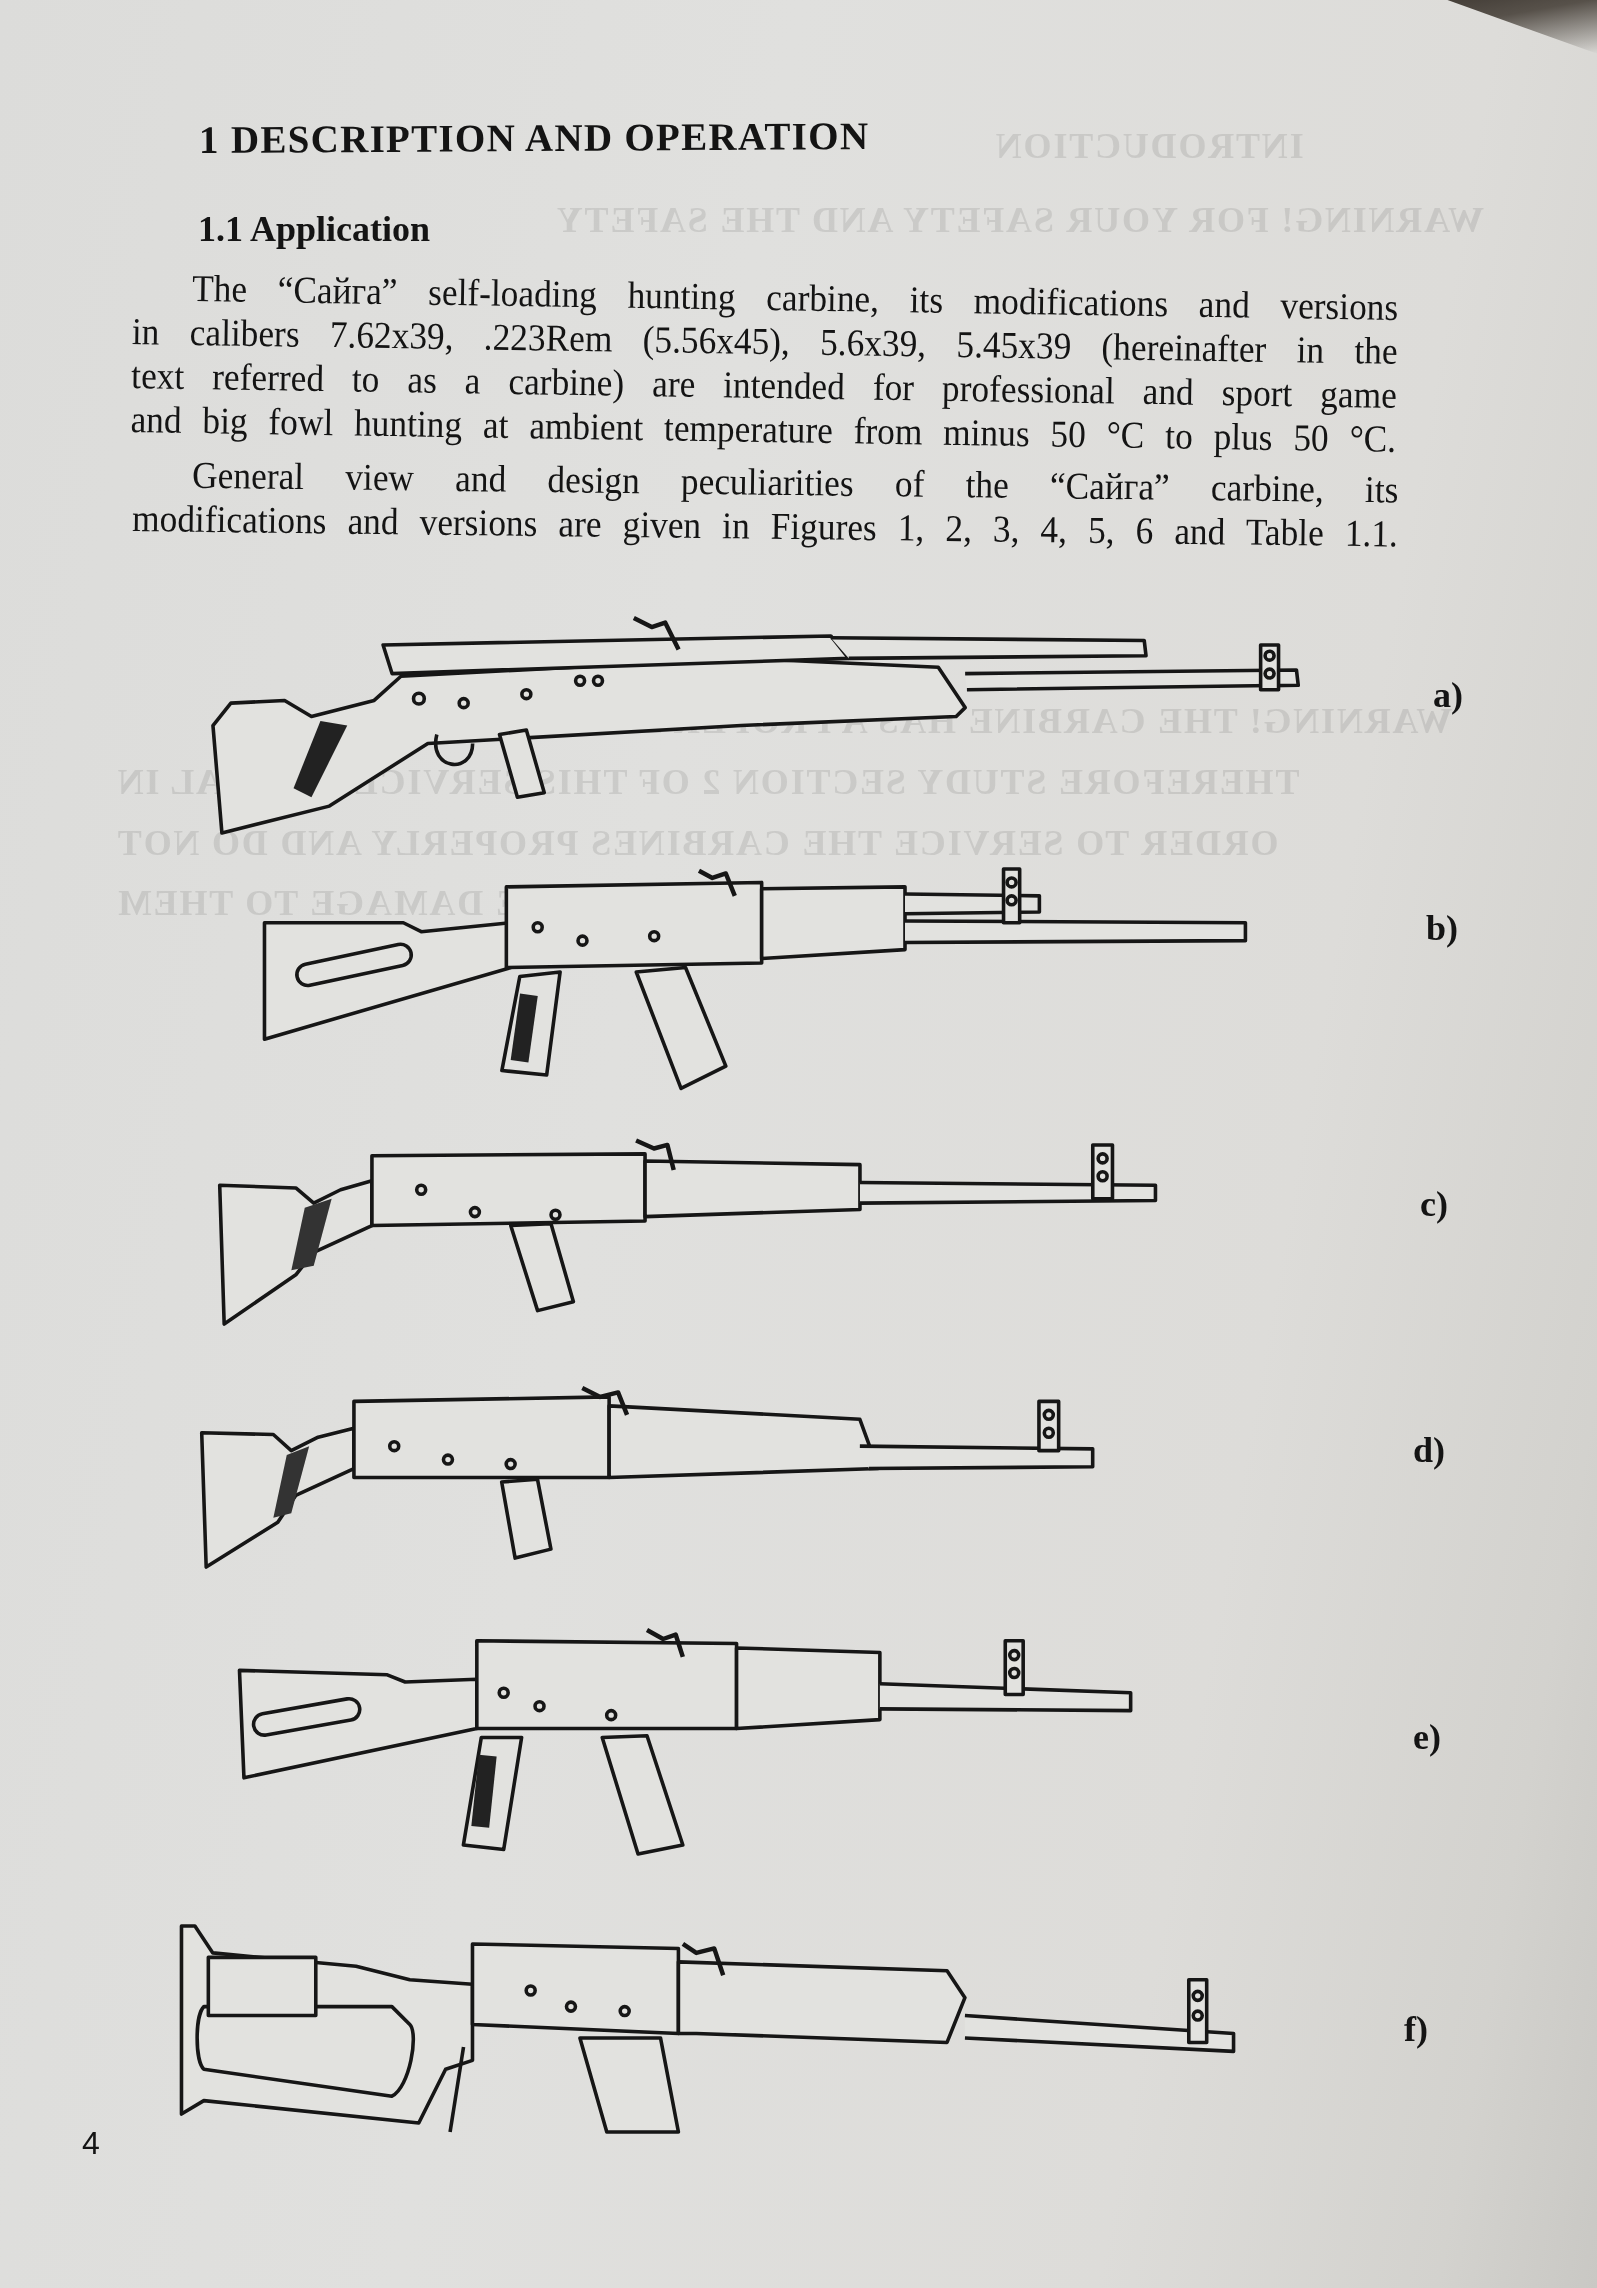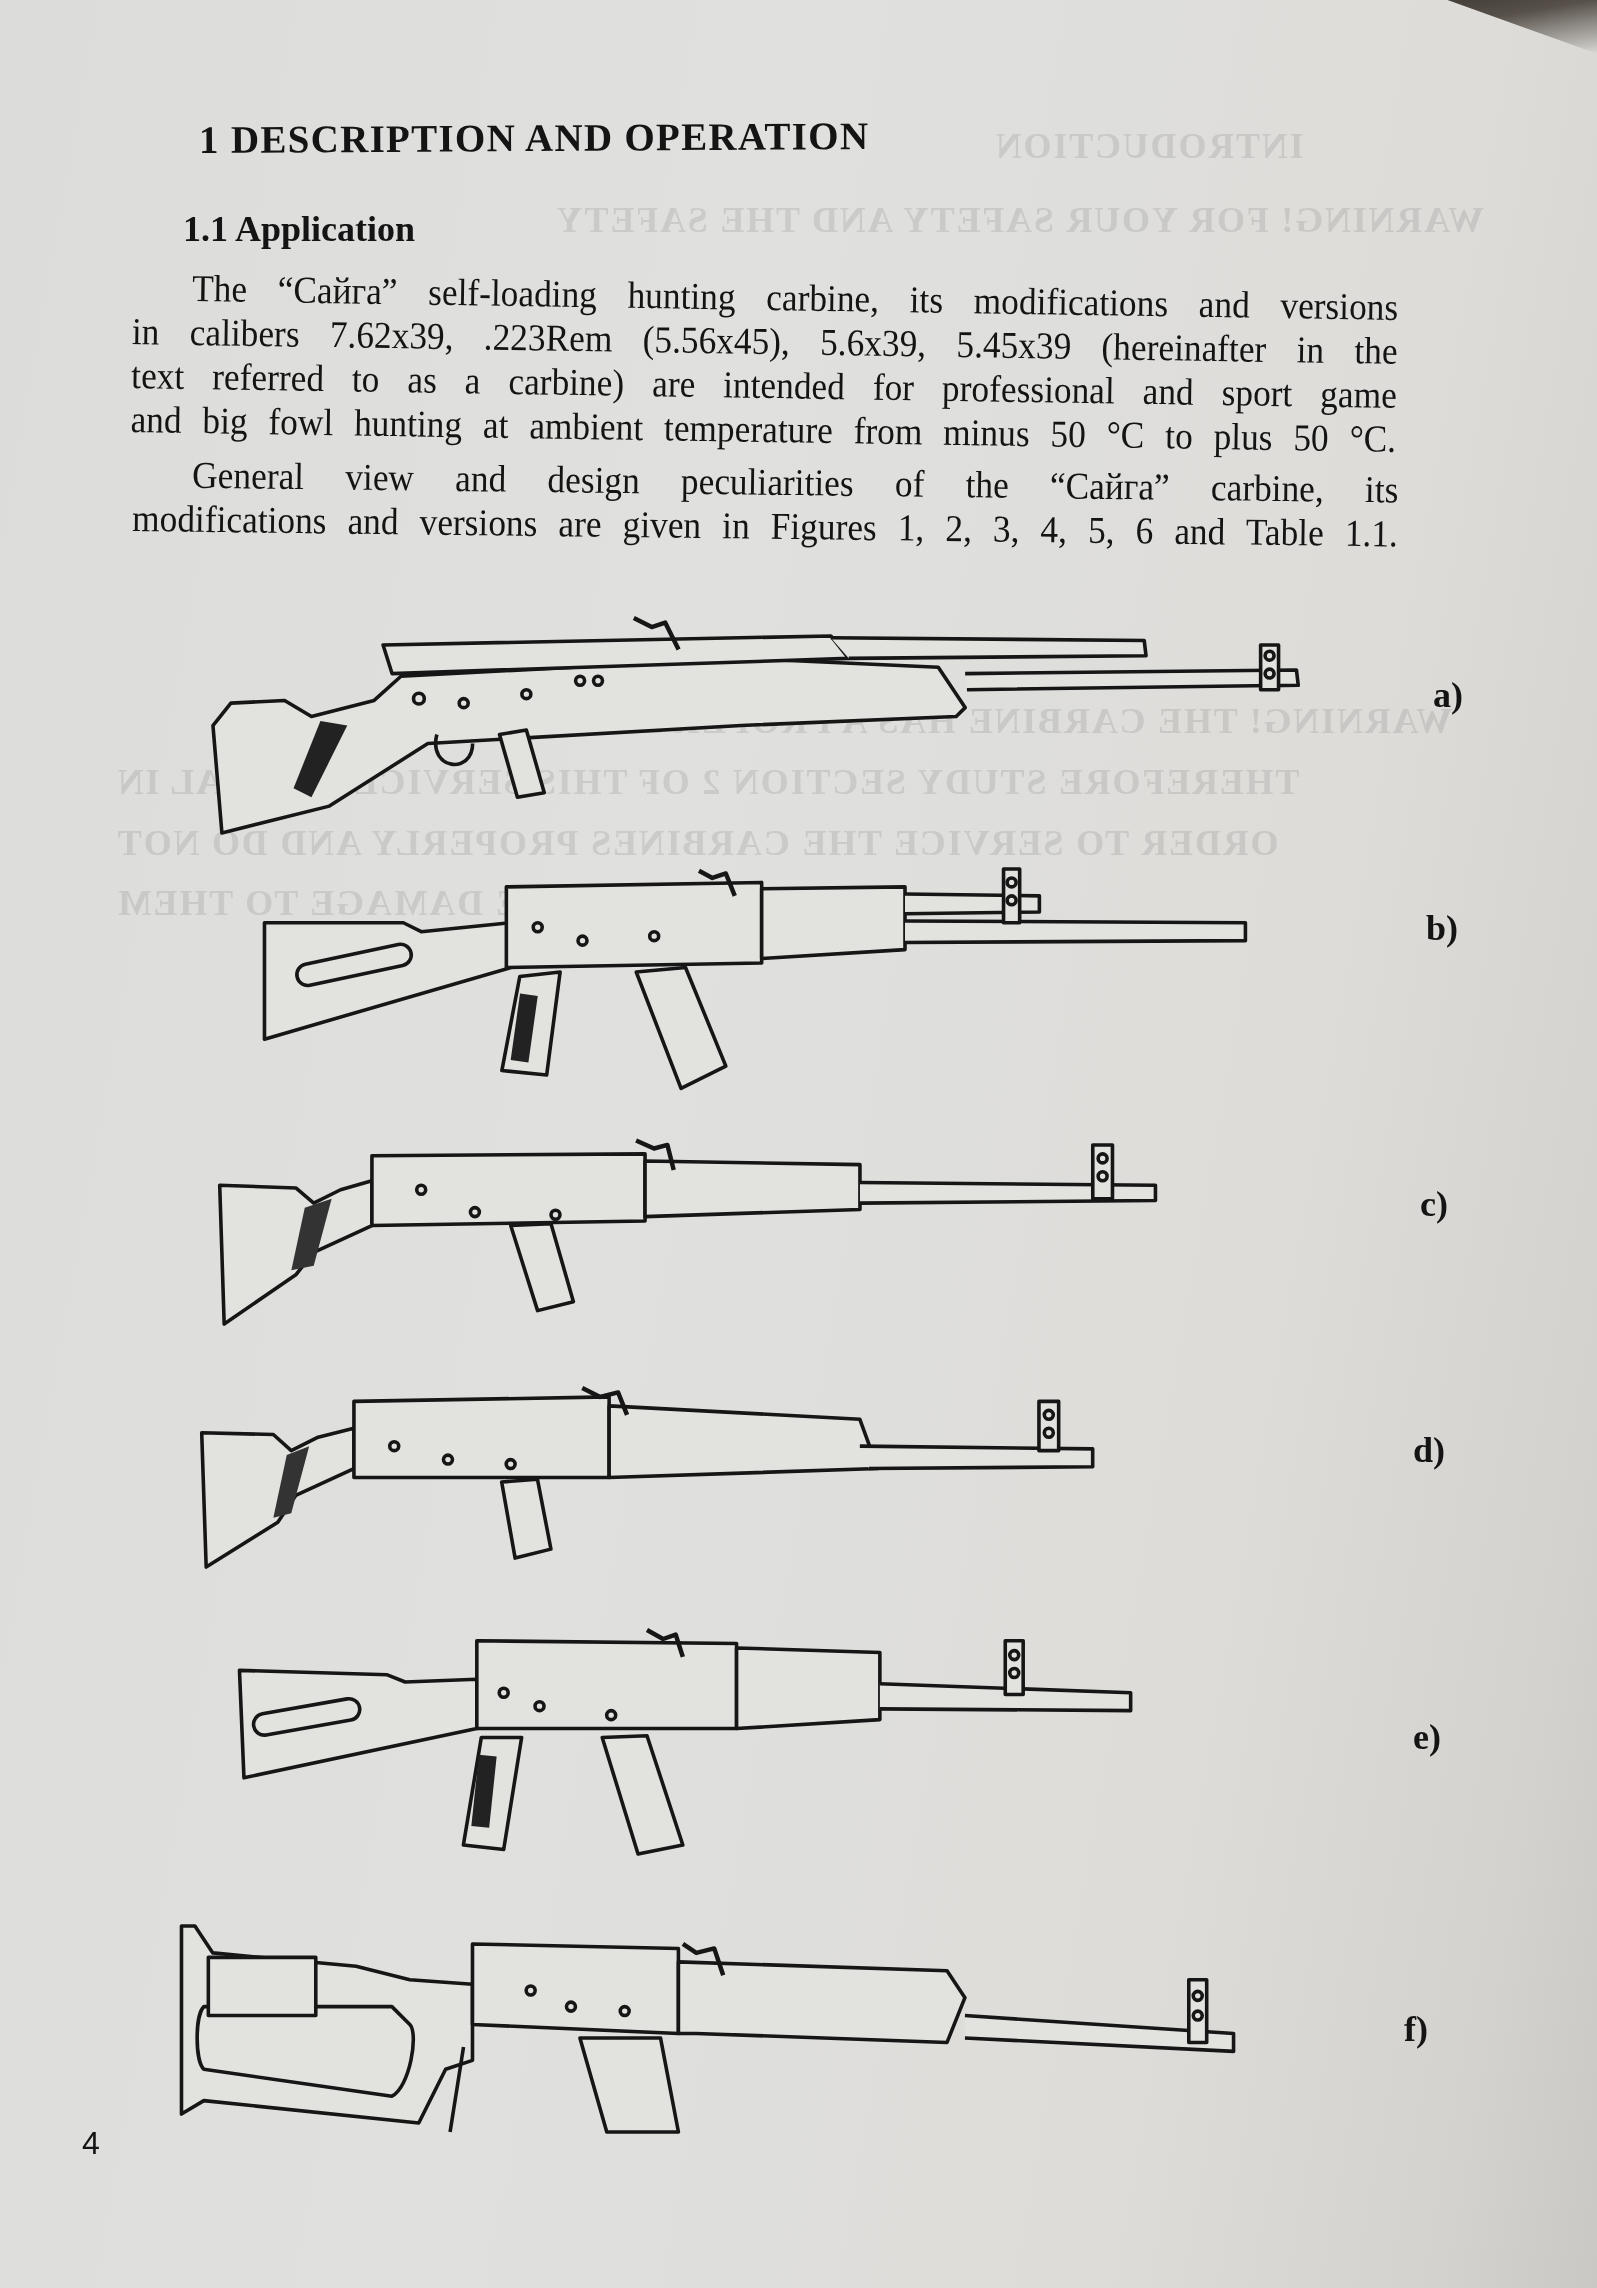--- a/index.html
+++ b/index.html
@@ -18,21 +18,21 @@
     position: absolute; right: 0; top: 0; width: 215px; height: 54px;
     background: linear-gradient(170deg, #3c3630 0%, #57514a 40%, rgba(200,200,196,0) 100%);
     clip-path: polygon(30% 0, 100% 0, 100% 100%);
   }
   .heading {
     position: absolute; left: 199px; top: 115px;
     font-size: 39px; font-weight: bold; letter-spacing: 1.3px;
     transform: rotate(-0.35deg);
   }
   .subheading {
-    position: absolute; left: 183px; top: 208px;
+    position: absolute; left: 198px; top: 208px;
     font-size: 36px; font-weight: bold;
   }
   .para {
     position: absolute; left: 133px; width: 1361px;
     font-size: 38px; line-height: 44px; text-align: justify;
     transform-origin: left top;
   }
   .para .line { display: block; white-space: nowrap; text-align-last: justify; }
   .para .line.indent { padding-left: 64px; }
   .p1 { top: 265px; transform: rotate(0.9deg) scaleX(0.93); }

